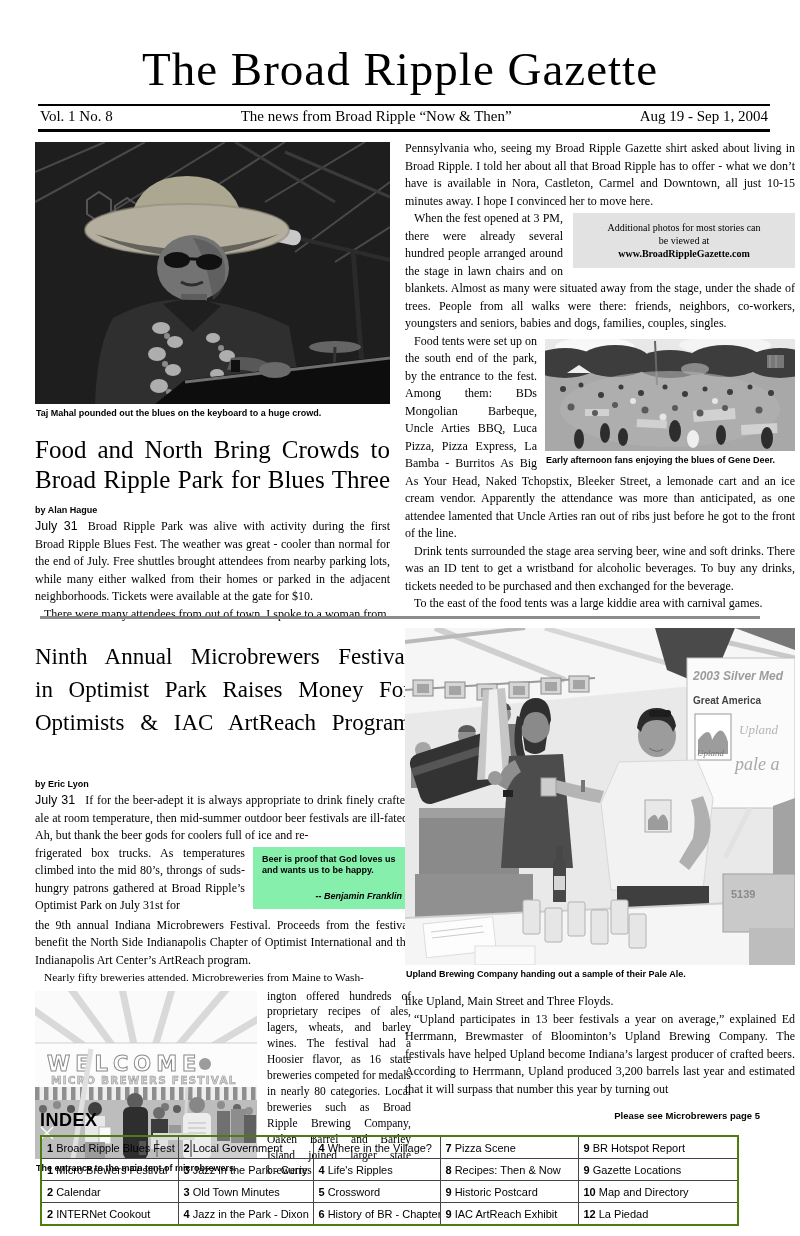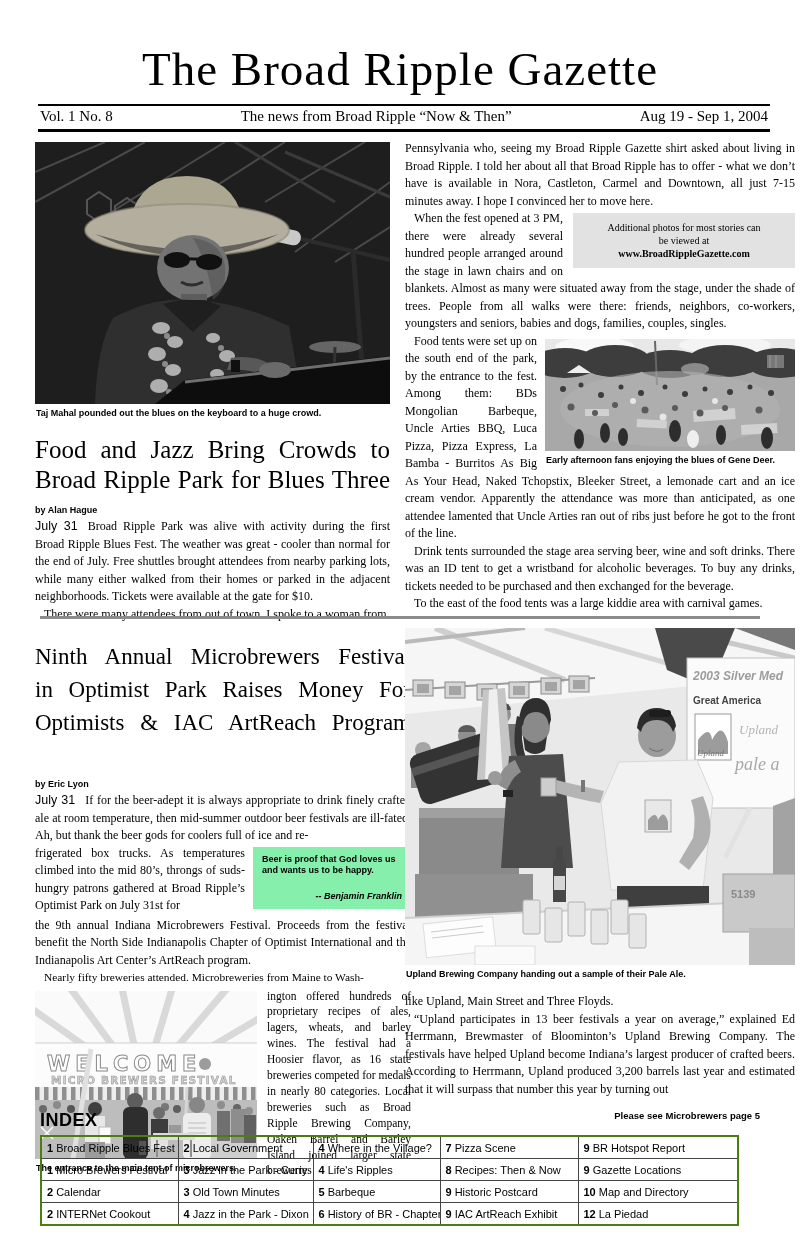--- a/index.html
+++ b/index.html
@@ -119,30 +119,30 @@
         <path d="M196,216 q24,-4 42,8 l-6,10 q-20,-8 -40,-6z" fill="#585858"></path>
         <rect x="196" y="218" width="9" height="12" fill="#101010"></rect>
         <polygon points="150,238 355,214 355,262 120,262" fill="#0d0d0d"></polygon>
         <line x1="150" y1="240" x2="355" y2="216" stroke="#6f6f6f" stroke-width="3"></line>
         <ellipse cx="240" cy="228" rx="16" ry="8" fill="#6a6a6a"></ellipse>
       </svg>
     </div>
     <div class="caption">Taj Mahal pounded out the blues on the keyboard to a huge crowd.</div>
 
     <div class="headline1">
-      <div class="hl">Food and Jazz Bring Crowds to</div>
+      <div class="hl">Food and North Bring Crowds to</div>
       <div class="hl">Broad Ripple Park for Blues Three</div>
     </div>
     <div class="byline">by Alan Hague</div>
     <p class="body"><span class="lead-date">July 31</span><span>Broad Ripple Park was alive with activity during the first Broad Ripple Blues Fest. The weather was great - cooler than normal for the end of July. Free shuttles brought attendees from nearby parking lots, while many either walked from their homes or parked in the adjacent neighborhoods.  Tickets were available at the gate for $10.</span></p>
     <p class="body ind">There were many attendees from out of town. I spoke to a woman from</p>
   </div>
 
   <div class="col tr">
-    <p class="body">Pennsylvania who, seeing my Broad Ripple Gazette shirt asked about living in Broad Ripple. I told her about all that Broad Ripple has to offer - what we don’t have is available in Nora, Castleton, Carmel and Downtown, all just 7-15 minutes away. I hope I convinced her to move here.</p>
+    <p class="body">Pennsylvania who, seeing my Broad Ripple Gazette shirt asked about living in Broad Ripple. I told her about all that Broad Ripple has to offer - what we don’t have is available in Nora, Castleton, Carmel and Downtown, all just 10-15 minutes away. I hope I convinced her to move here.</p>
 
     <div class="promo">
       <div>Additional photos for most stories can</div>
       <div>be viewed at</div>
       <div class="promo-url">www.BroadRippleGazette.com</div>
     </div>
     <p class="body ind">When the fest opened at 3 PM, there were already several hundred people arranged around the stage in lawn chairs and on blankets. Almost as many were situated away from the stage, under the shade of trees. People from all walks were there: friends, neighbors, co-workers, youngsters and seniors, babies and dogs, families, couples, singles.</p>
 
     <div class="fansfloat">
       <div class="photo">
@@ -433,21 +433,21 @@
       <tr>
         <td><b>1</b><span>Micro Brewers Festival</span></td>
         <td><b>3</b><span>Jazz in the Park - Curry</span></td>
         <td><b>4</b><span>Life's Ripples</span></td>
         <td><b>8</b><span>Recipes: Then &amp; Now</span></td>
         <td><b>9</b><span>Gazette Locations</span></td>
       </tr>
       <tr>
         <td><b>2</b><span>Calendar</span></td>
         <td><b>3</b><span>Old Town Minutes</span></td>
-        <td><b>5</b><span>Barbeque</span></td>
+        <td><b>5</b><span>Crossword</span></td>
         <td><b>9</b><span>Historic Postcard</span></td>
         <td><b>10</b><span>Map and Directory</span></td>
       </tr>
       <tr>
         <td><b>2</b><span>INTERNet Cookout</span></td>
         <td><b>4</b><span>Jazz in the Park - Dixon</span></td>
         <td><b>6</b><span>History of BR - Chapter 1</span></td>
         <td><b>9</b><span>IAC ArtReach Exhibit</span></td>
         <td><b>12</b><span>La Piedad</span></td>
       </tr>

